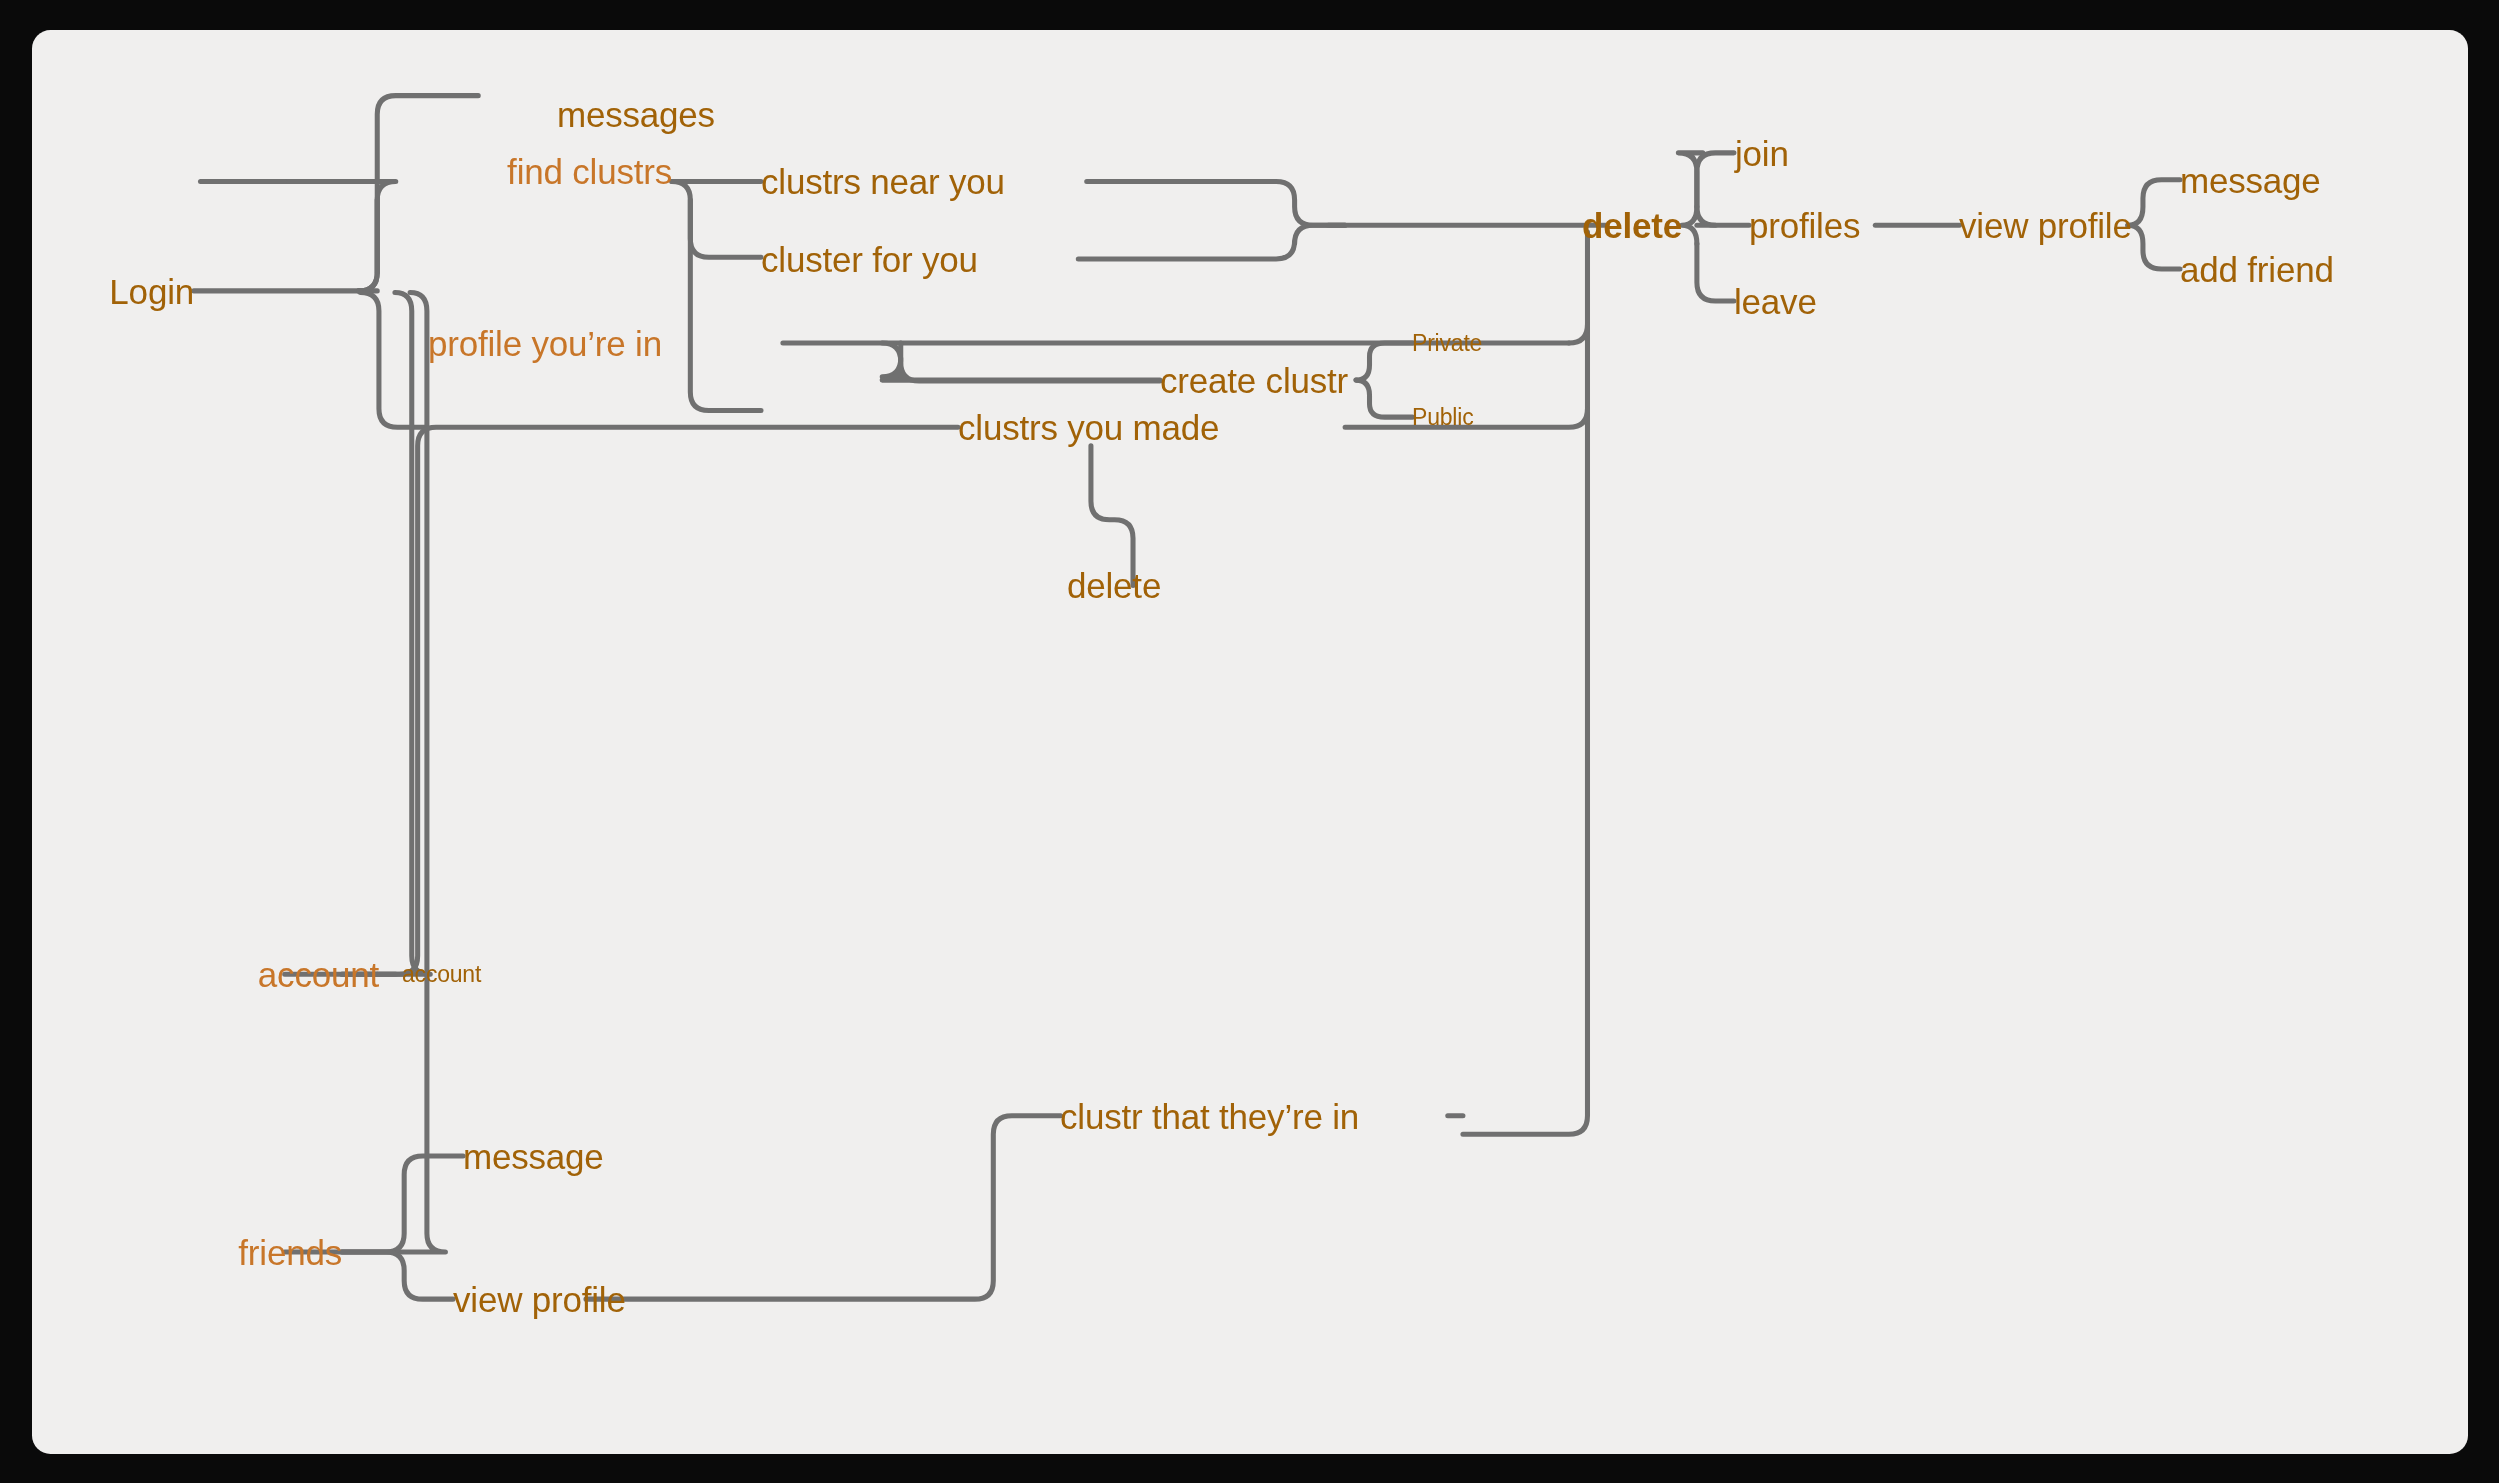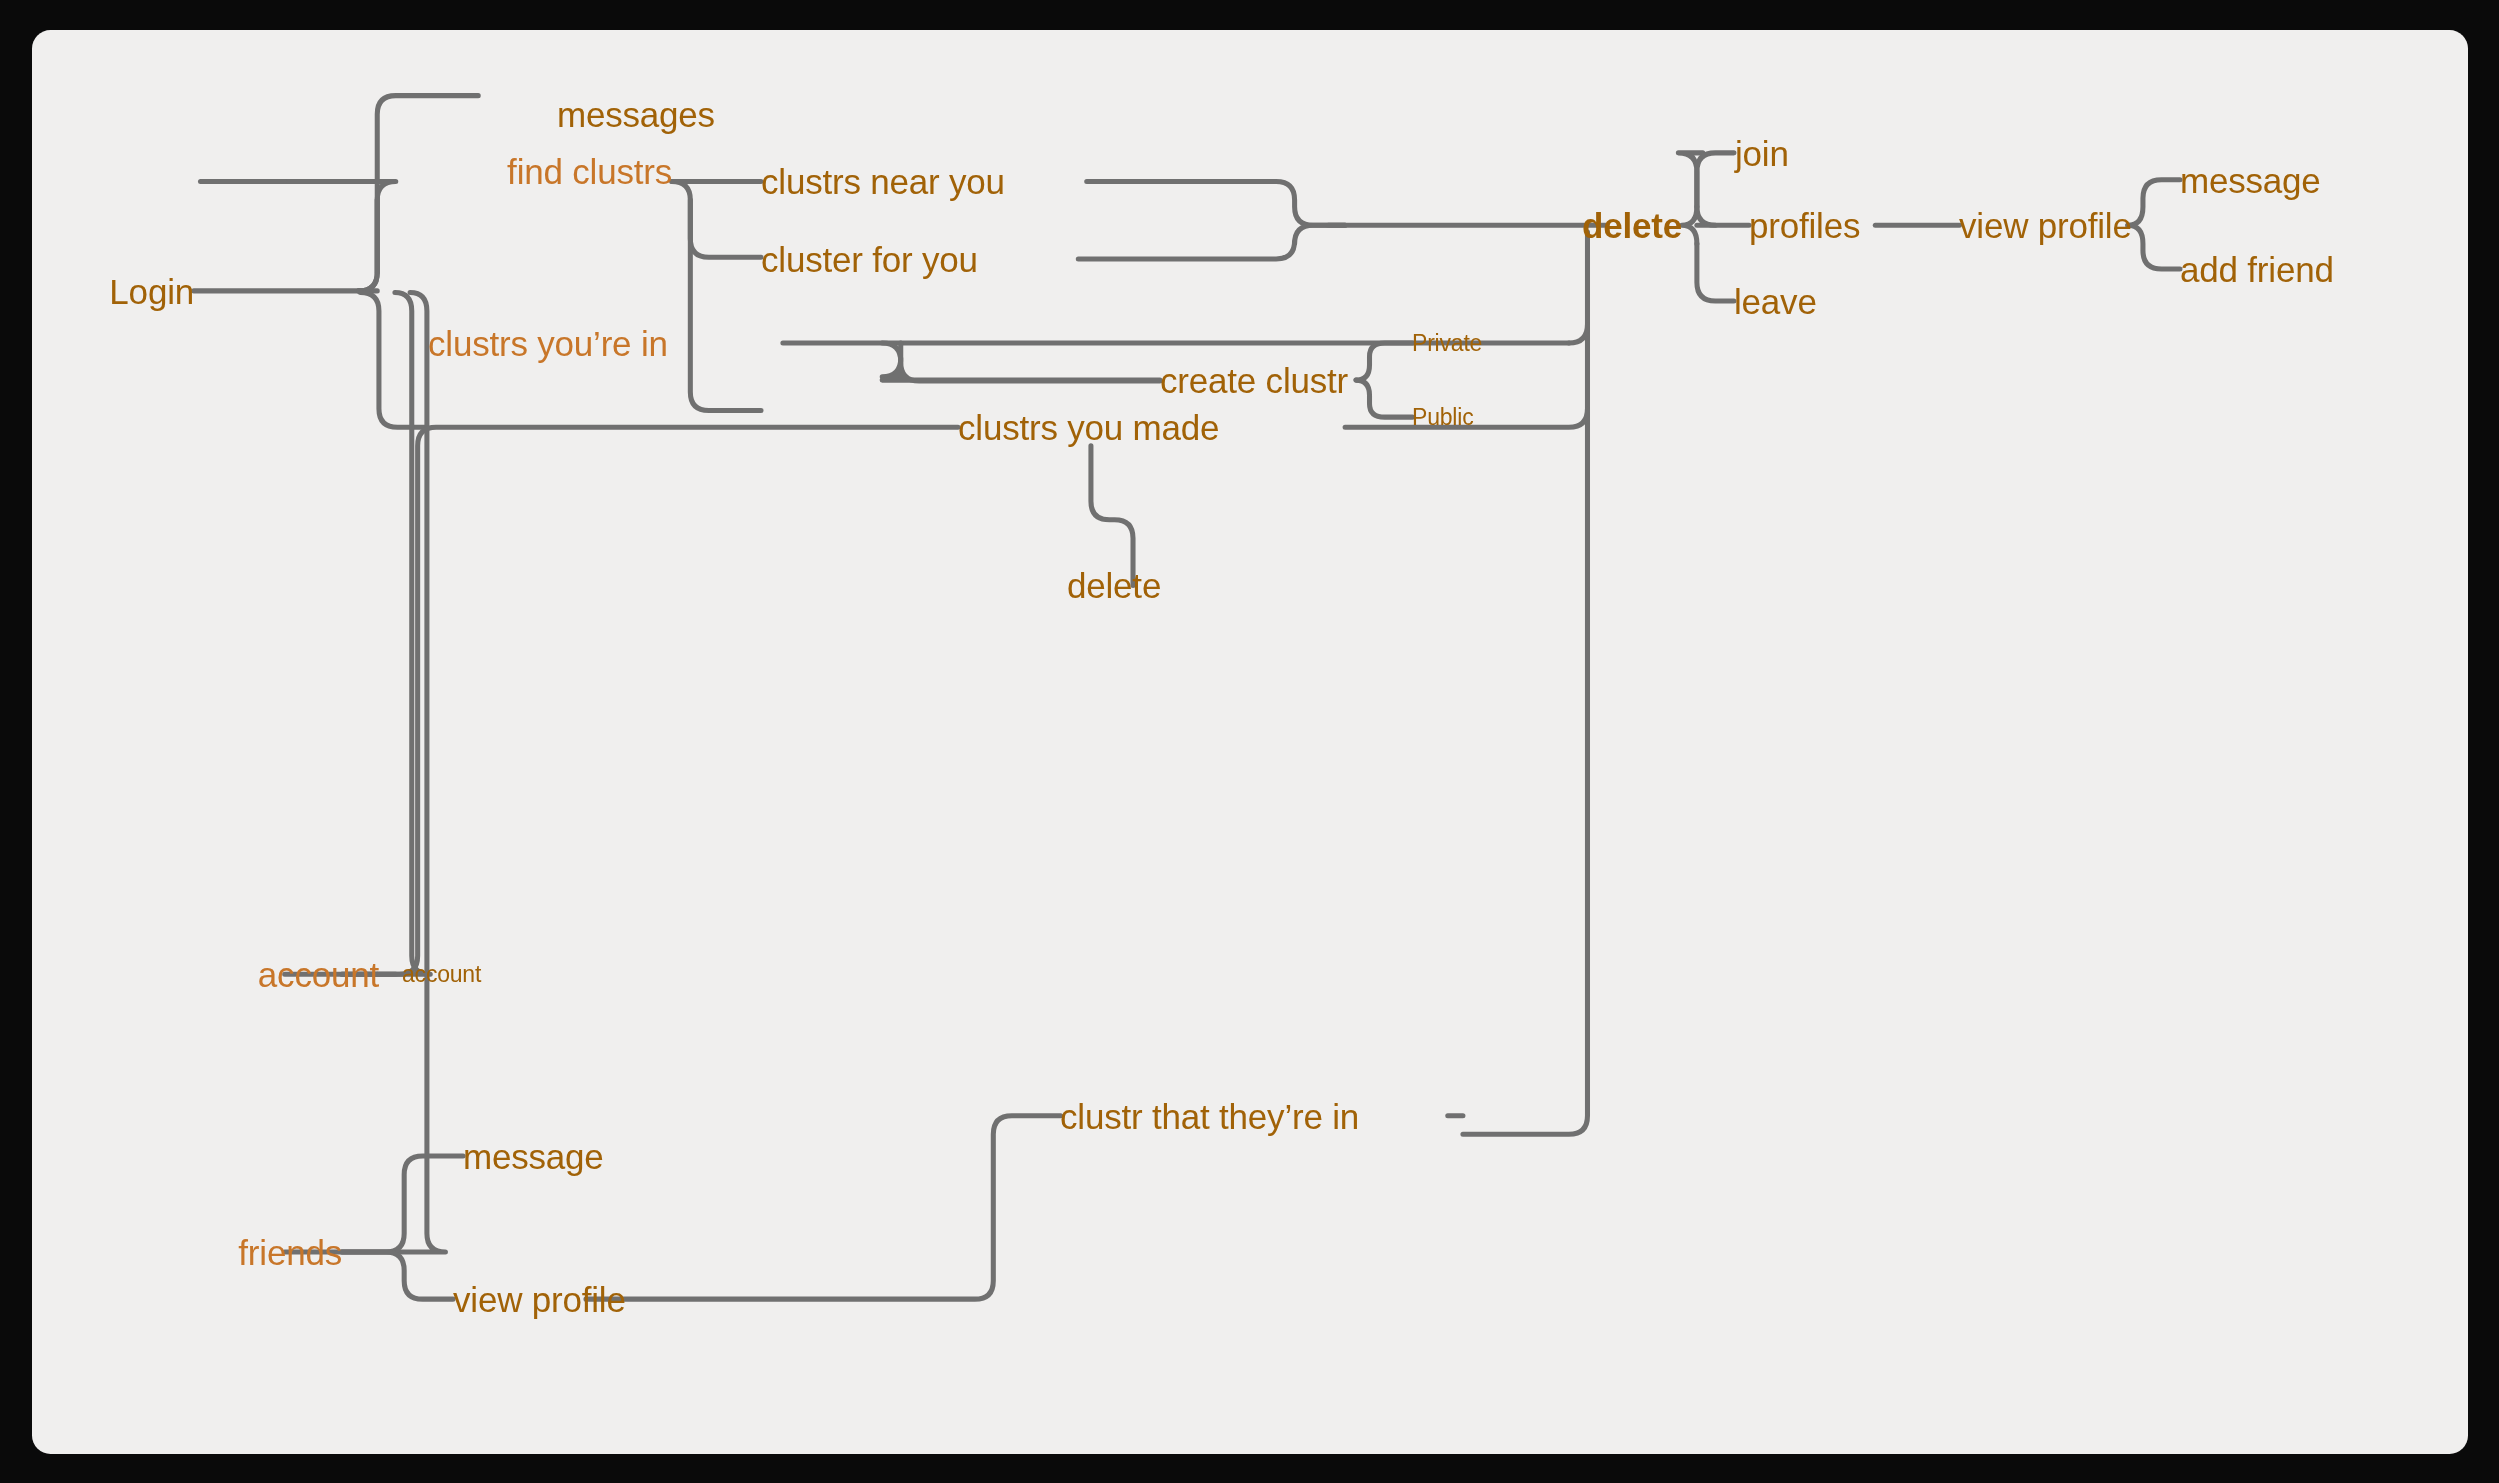--- a/index.html
+++ b/index.html
@@ -104,21 +104,21 @@
     <div class="node" style="left:1717px;top:195px;">profiles</div>
 
     <div class="node" style="left:1702px;top:271px;">leave</div>
 
     <div class="node" style="left:1927px;top:195px;">view profile</div>
 
     <div class="node" style="left:2148px;top:150px;">message</div>
 
     <div class="node" style="left:2148px;top:239px;">add friend</div>
 
-    <div class="node accent" style="left:396px;top:313px;">clustrs you’re in</div>
+    <div class="node accent" style="left:396px;top:313px;">profile you’re in</div>
 
     <div class="node" style="left:1128px;top:350px;">create clustr</div>
 
     <div class="node small" style="left:1380px;top:313px;">Private</div>
 
     <div class="node small" style="left:1380px;top:387px;">Public</div>
 
     <div class="node" style="left:926px;top:397px;">clustrs you made</div>
 
     <div class="node" style="left:1035px;top:555px;">delete</div>

